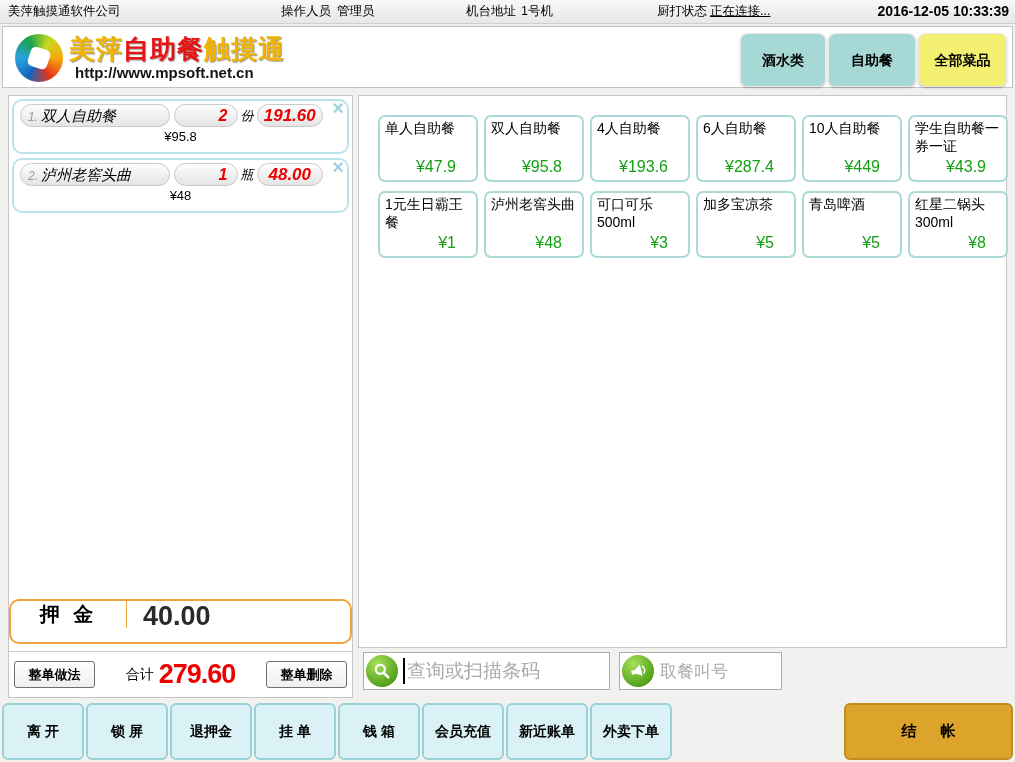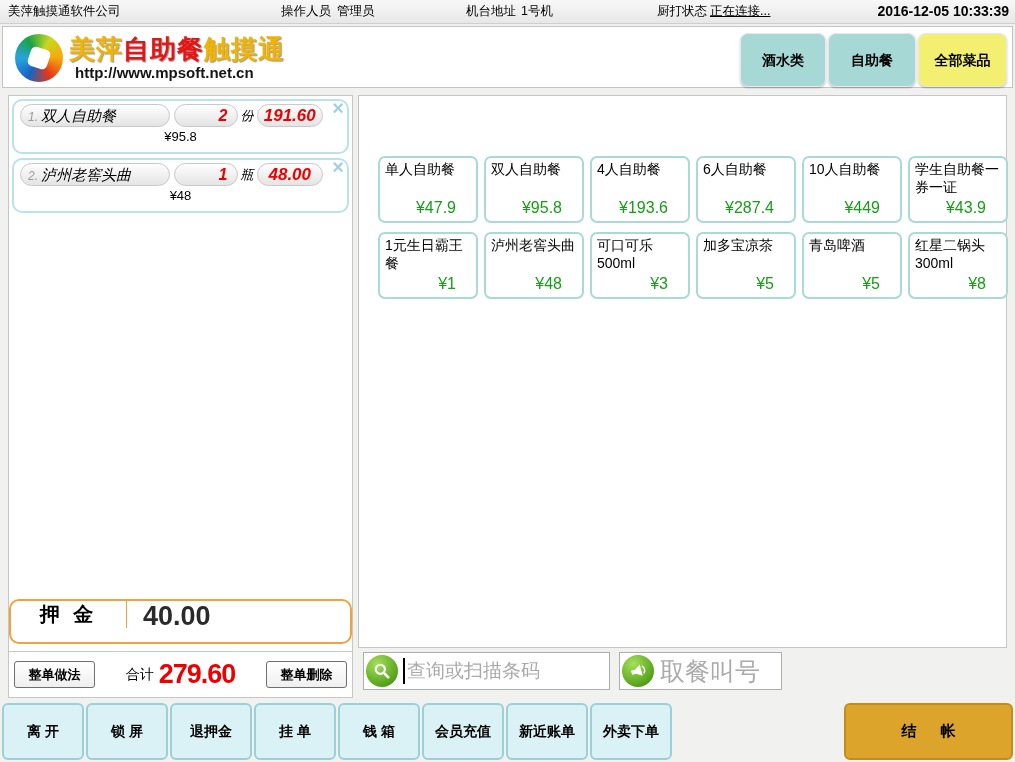--- a/index.html
+++ b/index.html
@@ -105,21 +105,20 @@
   .total-value { color:#ee0000; font-weight:bold; font-size:27px; letter-spacing:-1px; }
 
   
   .right-panel {
     position:absolute; left:358px; top:95px; width:649px; height:553px;
     background:#fff; border:1px solid #c6c6c6;
   }
   .menu-grid {
     padding:19px; display:grid; grid-template-columns:repeat(6,100px);
     gap:9px 6px;
-    margin-top:41px;
   }
   .menu-card {
     position:relative; height:67px; border:2px solid #a9dad6; border-radius:7px;
     background:#fff; padding:3px 5px; font-size:14px; line-height:1.25; cursor:pointer;
   }
   .menu-price { position:absolute; bottom:3px; right:20px; color:#14a014; font-size:16px; }
 
   
   .search-row { position:absolute; left:358px; top:652px; width:649px; height:40px; }
   .search-box {
@@ -134,21 +133,21 @@
     width:32px; height:32px; border-radius:50%; flex:none;
     background:radial-gradient(circle at 35% 28%, #a5e05a, #56a31c 70%, #3d7d10);
     display:flex; align-items:center; justify-content:center;
   }
   .caret { width:2px; height:26px; background:#000; margin-left:5px; flex:none; }
   .search-input {
     border:none; outline:none; flex:1; min-width:0; font-size:19px; color:#333;
     font-family:"Liberation Sans","DejaVu Sans",sans-serif; margin-left:2px;
   }
   .search-input::placeholder { color:#aaa; }
-  .call-label { font-size:25px; color:#aaa; margin-left:6px; white-space:nowrap; }
+  .call-label { font-size:17px; color:#aaa; margin-left:6px; white-space:nowrap; }
 
   
   .bottombar {
     position:absolute; left:0; top:702px; width:1015px; height:59px;
     display:flex; align-items:center; padding:0 2px; gap:2px;
   }
   .bb-btn {
     width:82px; height:57px; background:#daf2f5;
     border:2px solid #9ad0d8; border-radius:6px;
     font-size:14px; font-weight:bold; cursor:pointer; white-space:nowrap;

